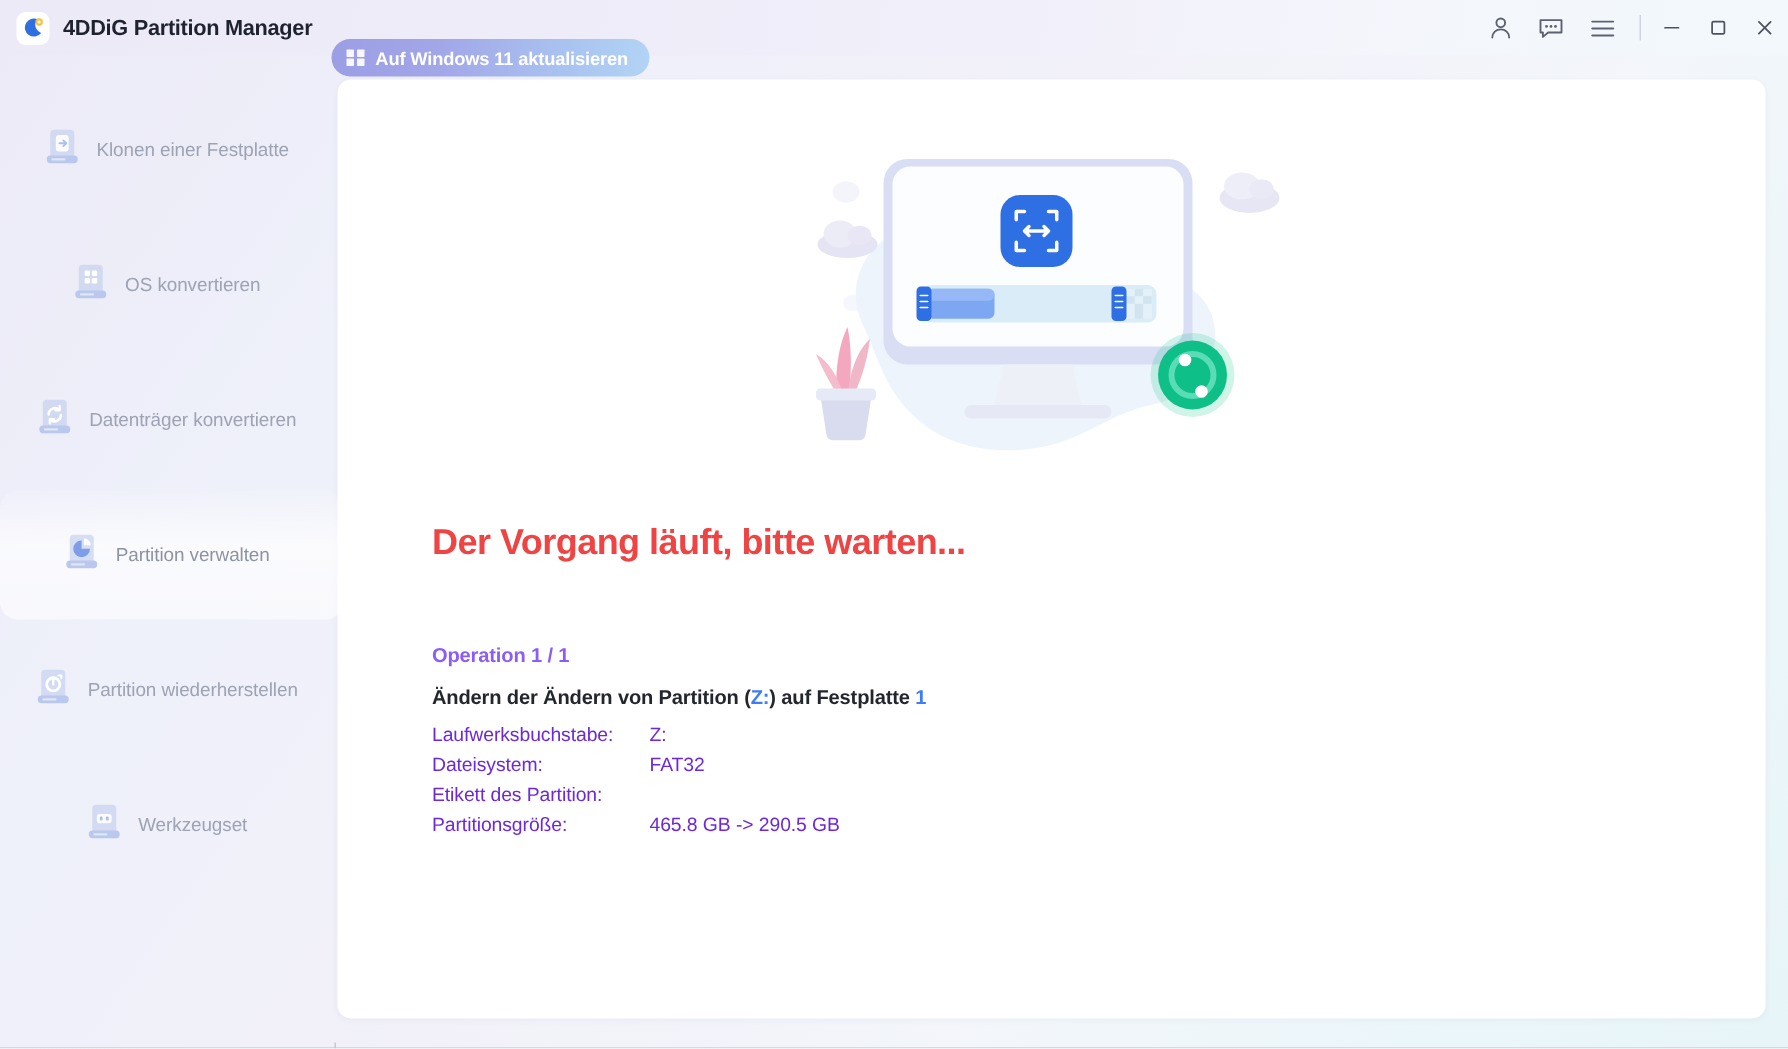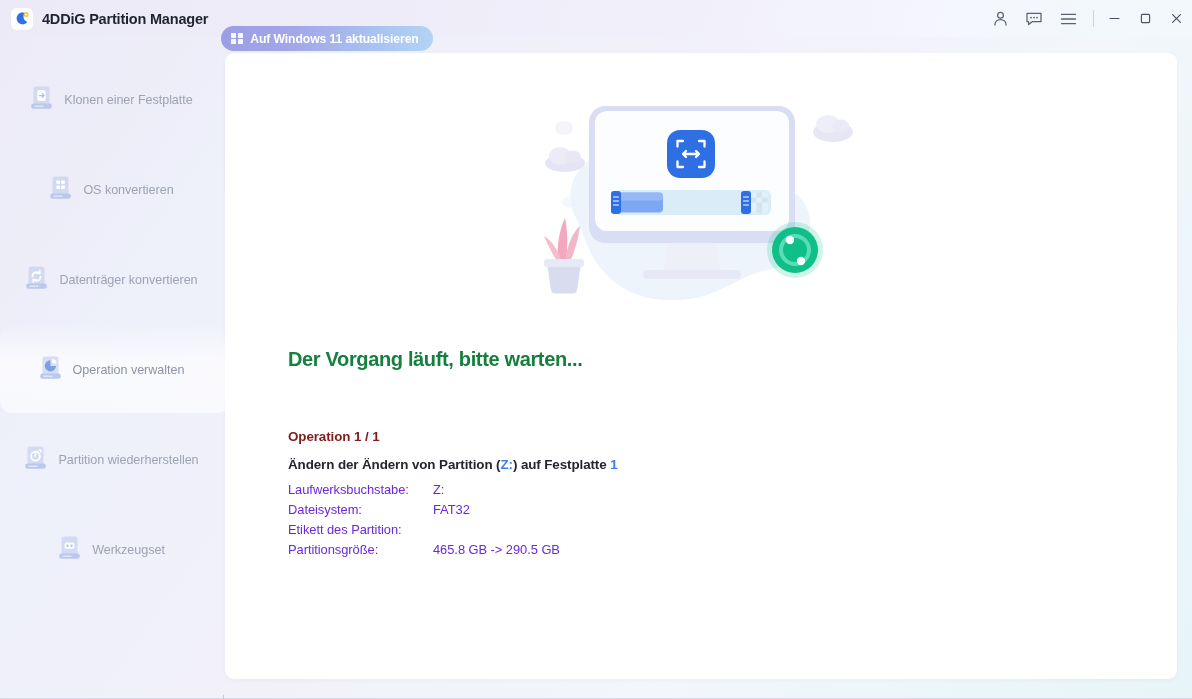--- a/index.html
+++ b/index.html
@@ -88,25 +88,25 @@
     box-shadow:0 1px 4px rgba(120,125,165,.07);
     z-index:10; overflow:hidden;
   }
 
   
   .illus { position:absolute; left:308px; top:45px; width:340px; height:215px; }
   .illus svg { display:block; }
 
   .headline {
     position:absolute; left:63px; top:295px;
-    font-size:20px; font-weight:bold; color:#15803d; letter-spacing:-0.35px;
+    font-size:24px; font-weight:bold; color:#ef4444; letter-spacing:-0.35px;
   }
   .op-line {
     position:absolute; left:63px; top:376px;
-    font-size:13.4px; font-weight:bold; color:#7f1d1d; letter-spacing:-0.1px;
+    font-size:13.4px; font-weight:bold; color:#8b5cf6; letter-spacing:-0.1px;
   }
   .op-title {
     position:absolute; left:63px; top:404px;
     font-size:13.4px; font-weight:bold; color:#23262e; letter-spacing:-0.1px; white-space:nowrap;
   }
   .op-title .hl { color:#3c7dfa; }
   .detail-rows { position:absolute; left:63px; top:426px; }
   .d-row { display:flex; height:20px; align-items:center; font-size:12.9px; color:#6d28d9; }
   .d-key { width:145px; flex:none; letter-spacing:-0.05px; }
   .d-val { letter-spacing:-0.05px; }
@@ -234,21 +234,21 @@
   <div class="nav-item active">
     <span class="nav-ico">
       <svg width="27" height="31" viewBox="0 0 27 31">
         <rect x="5.5" y="1.5" width="16" height="20" rx="2.6" fill="#c7d3f0" opacity=".72"></rect>
         <path d="M13.4 5.3a5.6 5.6 0 1 0 5.6 5.6h-5.6Z" fill="#7e9fe6"></path>
         <path d="M15 3.9v4.6h4.6A4.7 4.7 0 0 0 15 3.9Z" fill="#ffffff" opacity=".92"></path>
         <rect x="3.2" y="18.6" width="20.6" height="5.2" rx="2.4" fill="#b9c8ec"></rect>
         <rect x="6.2" y="20.5" width="9.5" height="1.5" rx=".75" fill="#ffffff" opacity=".55"></rect>
       </svg>
     </span>
-    <span class="nav-label">Operation verwalten</span>
+    <span class="nav-label">Partition verwalten</span>
   </div>
 
   <div class="nav-item">
     <span class="nav-ico">
       <svg width="27" height="31" viewBox="0 0 27 31">
         <rect x="5.5" y="1.5" width="16" height="20" rx="2.6" fill="#c7d3f0" opacity=".72"></rect>
         <circle cx="13.5" cy="11.2" r="4.4" fill="none" stroke="#ffffff" stroke-width="1.9"></circle>
         <path d="M13.5 6.8v4.4" stroke="#ffffff" stroke-width="1.6" stroke-linecap="round"></path>
         <path d="M17 5.3h1.9v1.9" stroke="#ffffff" stroke-width="1.4" fill="none" stroke-linecap="round" stroke-linejoin="round"></path>
         <rect x="3.2" y="18.6" width="20.6" height="5.2" rx="2.4" fill="#b9c8ec"></rect>

